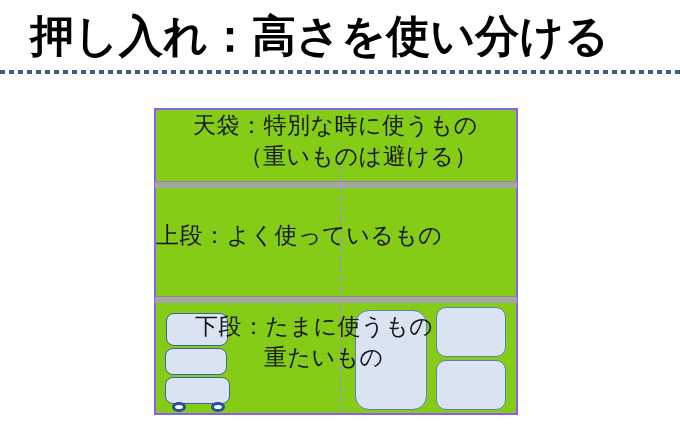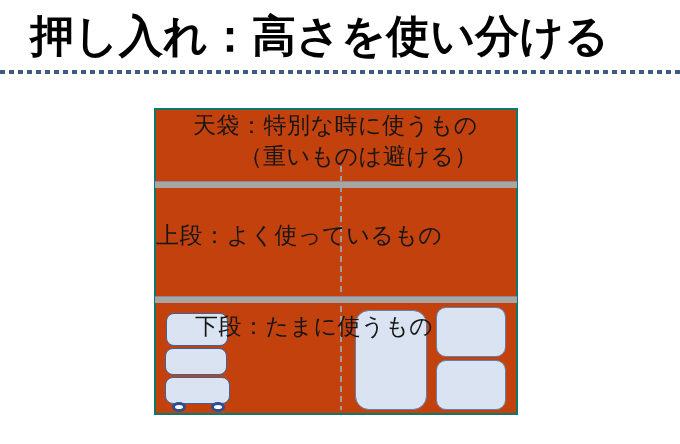--- a/index.html
+++ b/index.html
@@ -19,21 +19,21 @@
     color:#000000; letter-spacing:0px;
   }
   .dotted-underline {
     position:absolute; top:70px; left:0; width:680px; height:4px;
     background-image:repeating-linear-gradient(to right,#3d5b85 0 5px,transparent 5px 9px);
   }
 
   
   .closet {
     position:absolute; left:154px; top:108px; width:364px; height:307px;
-    border:2px solid #0f766e; background:#c2410c; box-sizing:border-box;
+    border:2px solid #8b5cf6; background:#84cc16; box-sizing:border-box;
   }
   .shelf-divider {
     position:absolute; left:-1px; width:362px; height:6px;
     background:#a6a6a6; border-top:1px solid #8c8c8c; z-index:2;
   }
   .shelf-divider.d1 { top:71px; }
   .shelf-divider.d2 { top:186px; }
 
   .vdash {
     position:absolute; left:184px; top:56px; width:2px; height:244px;
@@ -91,20 +91,21 @@
       <div class="l1">天袋：特別な時に使うもの</div>
       <div class="l2">（重いものは避ける）</div>
     </div>
 
     <div class="sec-text sec2-text">
       <div class="l1">上段：よく使っているもの</div>
     </div>
 
     <div class="sec-text sec3-text">
       <div class="l1">下段：たまに使うもの</div>
+      <div class="l2">重たいもの</div>
     </div>
 
     <div class="drawer d-top"></div>
     <div class="drawer d-mid"></div>
     <div class="drawer d-bot"></div>
     <div class="wheel w-left"></div>
     <div class="wheel w-right"></div>
 
     <div class="storage-box big"></div>
     <div class="storage-box small1"></div>

